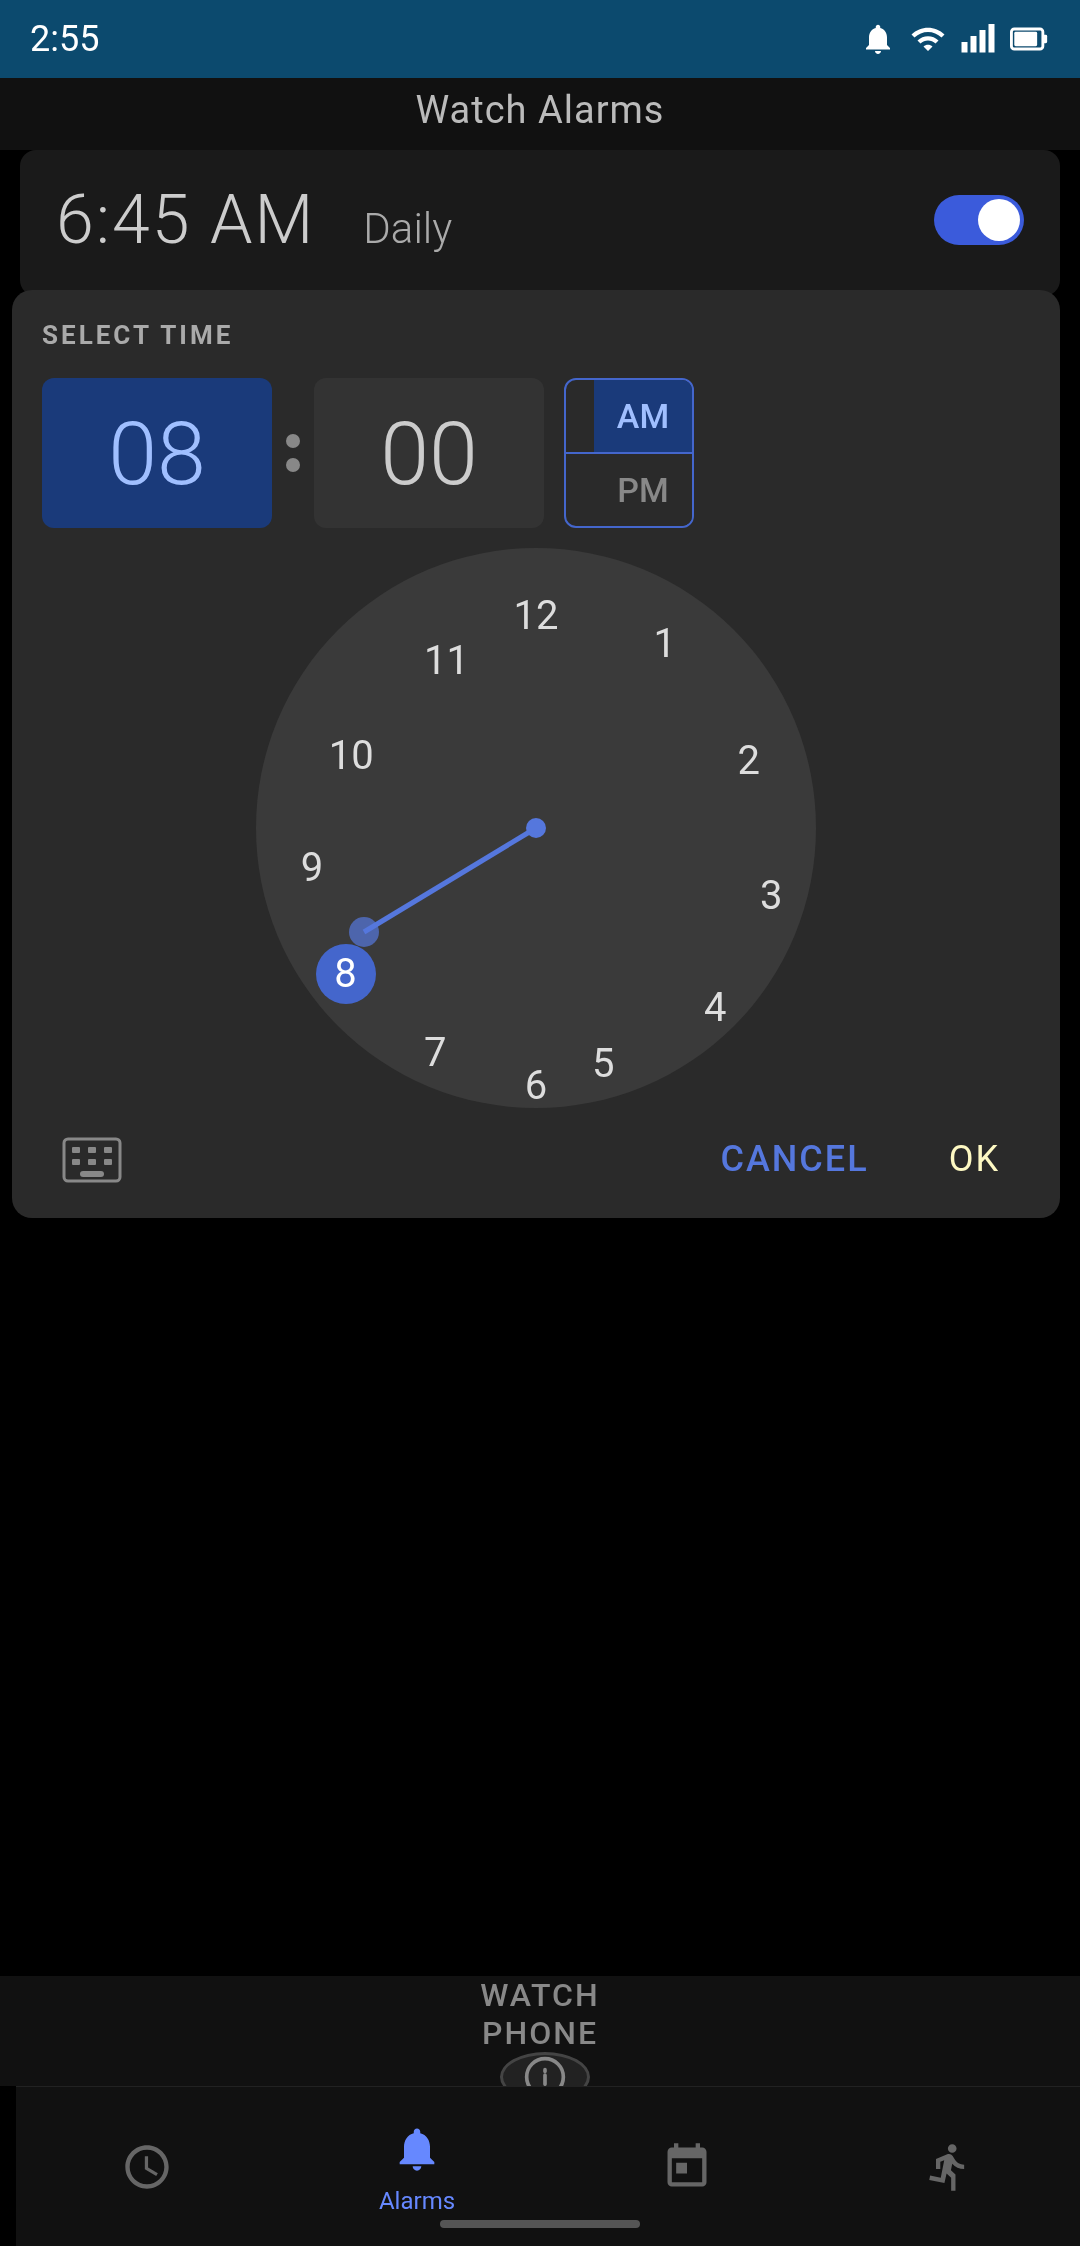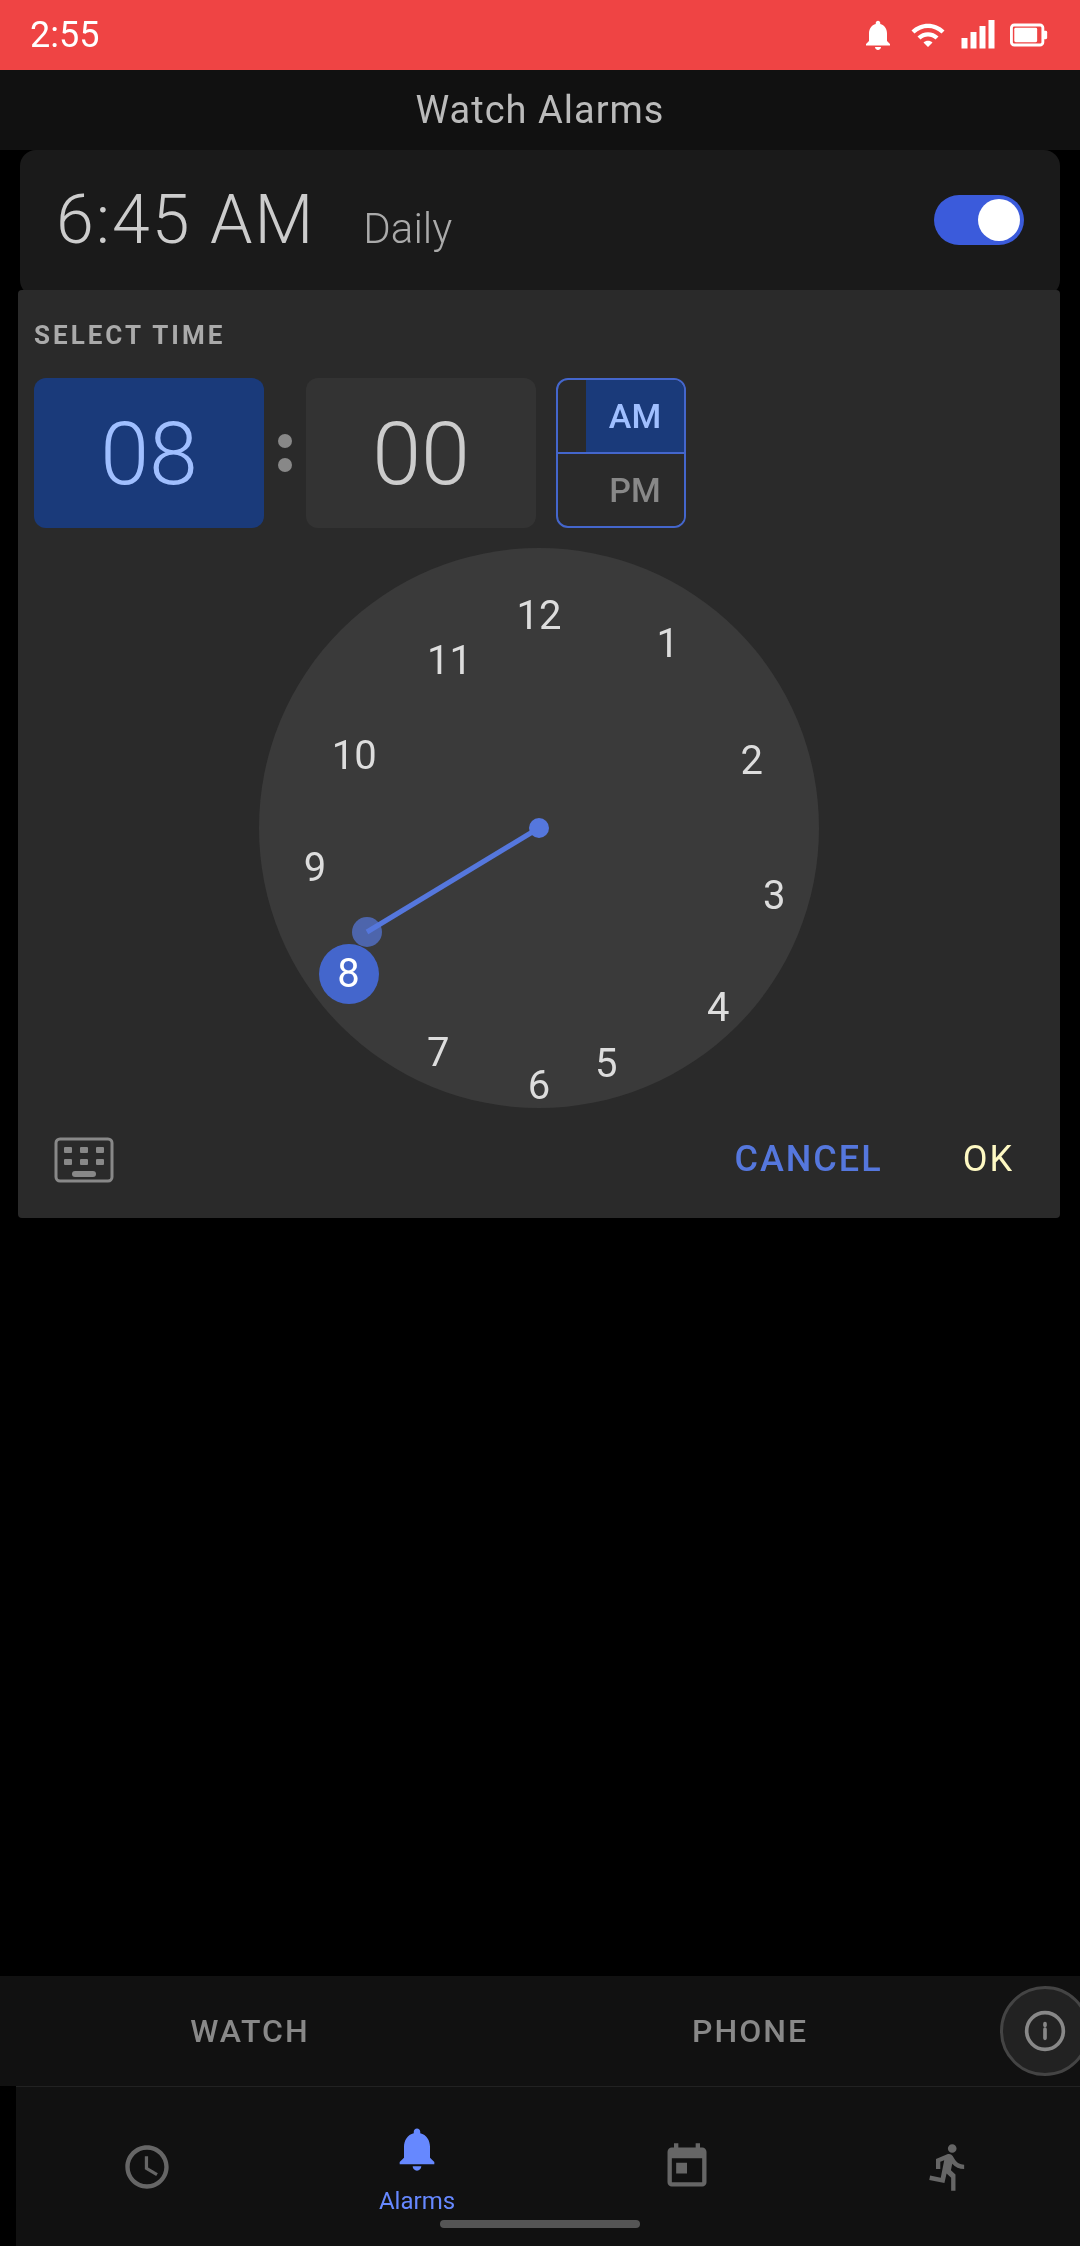--- a/index.html
+++ b/index.html
@@ -12,22 +12,22 @@
       overflow: hidden;
       position: relative;
     }
 
     
     .status-bar {
       position: absolute;
       top: 0;
       left: 0;
       right: 0;
-      height: 70px;
-      background: #ef4444;
+      height: 78px;
+      background: #0c4a6e;
       display: flex;
       align-items: center;
       justify-content: space-between;
       padding: 0 30px;
       z-index: 100;
     }
     .status-time {
       color: #fff;
       font-size: 36px;
       font-weight: 400;
@@ -102,25 +102,25 @@
       width: 42px;
       height: 42px;
       background: #fff;
       border-radius: 50%;
     }
 
     
     .time-picker-dialog {
       position: absolute;
       top: 290px;
-      left: 18px;
+      left: 12px;
       right: 20px;
       background: #2a2a2a;
-      border-radius: 4px;
-      padding: 30px 16px 28px;
+      border-radius: 20px;
+      padding: 30px 30px 28px;
     }
 
     .select-time-label {
       color: #aaa;
       font-size: 26px;
       font-weight: 700;
       letter-spacing: 3px;
       margin-bottom: 28px;
     }
 
@@ -279,20 +279,21 @@
     
     .bottom-tabs-bar {
       position: absolute;
       bottom: 160px;
       left: 0;
       right: 0;
       height: 110px;
       background: #111;
       display: flex;
       align-items: center;
+      flex-direction: column;
     }
     .bottom-tab {
       flex: 1;
       display: flex;
       align-items: center;
       justify-content: center;
       color: #888;
       font-size: 32px;
       font-weight: 500;
       letter-spacing: 2px;

